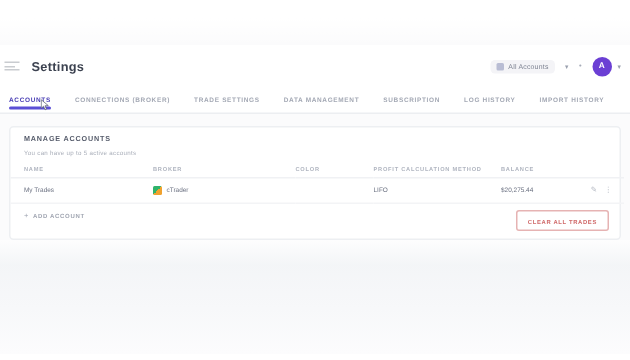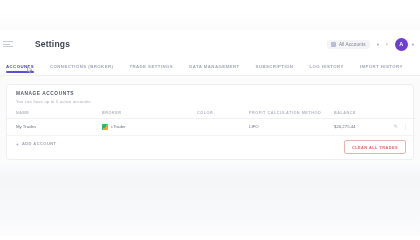--- a/index.html
+++ b/index.html
@@ -35,21 +35,21 @@
     z-index: 10;
   }
   .menu-icon {
     width: 10px; margin-left: 3px;
     display: flex; flex-direction: column; gap: 1.5px;
     opacity: .45;
   }
   .menu-icon i { display: block; height: 1px; background: #8a8f98; }
   .menu-icon i:nth-child(2) { width: 70%; }
   .page-title {
-    margin-left: 22px;
+    margin-left: 8px;
     font-size: 8.5px; font-weight: bold; color: #3c4250;
     letter-spacing: .2px;
     text-align: center;
   }
   .topbar-right {
     margin-left: auto; margin-right: 6px;
     display: flex; align-items: center; gap: 7px;
   }
   .acct-select {
     display: flex; align-items: center; gap: 3px;

